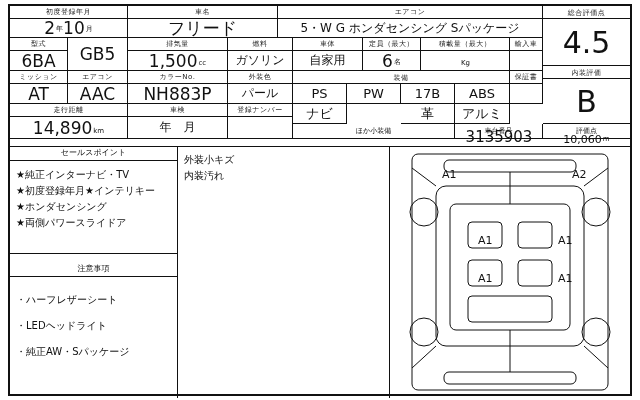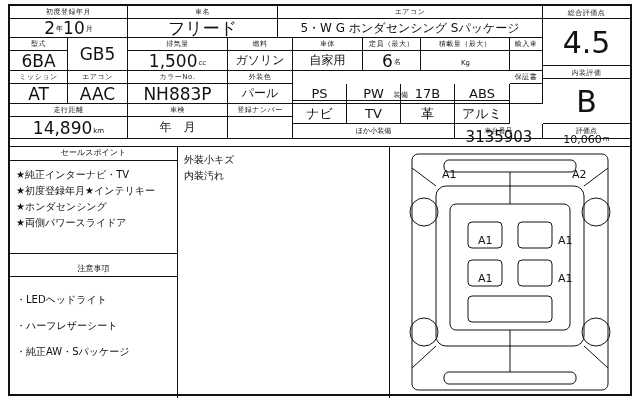--- a/index.html
+++ b/index.html
@@ -116,41 +116,38 @@
     </div>
     <div class="cell" style="left:118px;top:65px;width:100px;height:33px;">
       <div class="lbl">カラーNo.</div>
       <div class="val big">NH883P</div>
     </div>
     <div class="cell" style="left:218px;top:65px;width:65px;height:33px;">
       <div class="lbl">外装色</div>
       <div class="val sm">パール</div>
     </div>
 
-    <div class="cell" style="left:283px;top:82px;width:217px;height:13px;">
+    <div class="cell" style="left:283px;top:65px;width:217px;height:13px;">
       <div class="lbl" style="border-bottom:none;">装備</div>
     </div>
     <div class="cell" style="left:283px;top:78px;width:54px;height:20px;">
         <div class="plain">PS</div>
       </div>
     <div class="cell" style="left:337px;top:78px;width:54px;height:20px;">
         <div class="plain">PW</div>
       </div>
     <div class="cell" style="left:391px;top:78px;width:54px;height:20px;">
         <div class="plain">17B</div>
       </div>
     <div class="cell" style="left:283px;top:98px;width:54px;height:20px;">
         <div class="plain">ナビ</div>
       </div>
 
     <div class="cell" style="left:445px;top:78px;width:55px;height:20px;">
         <div class="plain">ABS</div>
-      </div>
-    <div class="cell" style="left:337px;top:98px;width:54px;height:20px;">
-        <div class="plain">TV</div>
       </div>
     <div class="cell" style="left:391px;top:98px;width:54px;height:20px;">
         <div class="plain">革</div>
       </div>
     <div class="cell" style="left:445px;top:98px;width:55px;height:20px;">
         <div class="plain">アルミ</div>
       </div>
 
     <div class="cell" style="left:500px;top:65px;width:33px;height:33px;">
       <div class="lbl">保証書</div>
@@ -196,22 +193,22 @@
         <div>★純正インターナビ・TV</div>
         <div>★初度登録年月★インテリキー</div>
         <div>★ホンダセンシング</div>
         <div>★両側パワースライドア</div>
       </div>
     </div>
 
     <div class="listbox" style="left:0;top:248px;width:168px;height:144px;border-bottom:none;">
       <div class="listtitle" style="height:22px;line-height:30px;border-bottom:1px solid #111;">注意事項</div>
       <div class="listbody" style="line-height:26px;padding-top:10px;">
+        <div>・ハーフレザーシート</div>
         <div>・LEDヘッドライト</div>
-        <div>・ハーフレザーシート</div>
         <div>・純正AW・Sパッケージ</div>
       </div>
     </div>
 
     <div class="listbox" style="left:168px;top:140px;width:212px;height:252px;border-bottom:none;">
       <div class="listbody">
         <div>外装小キズ</div>
         <div>内装汚れ</div>
       </div>
     </div>

